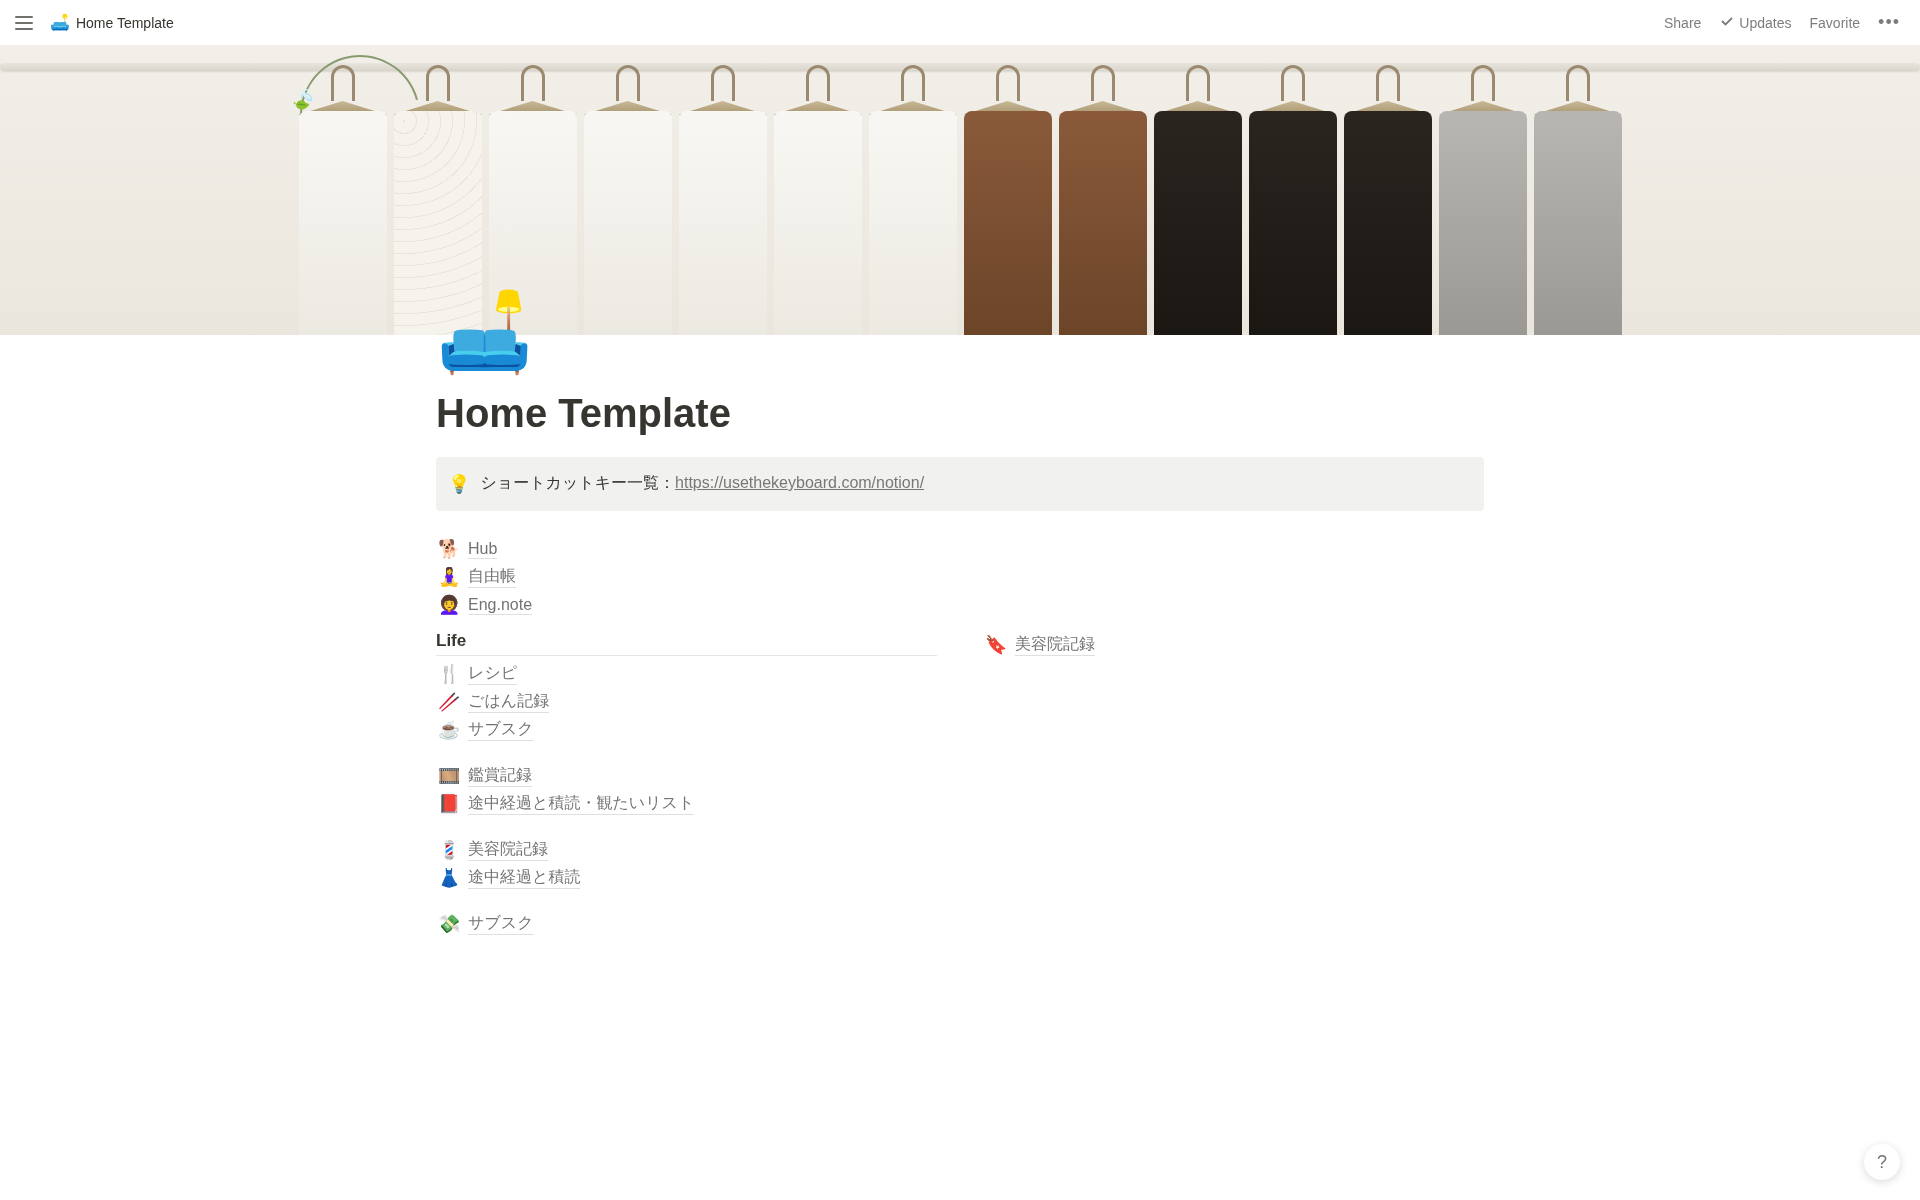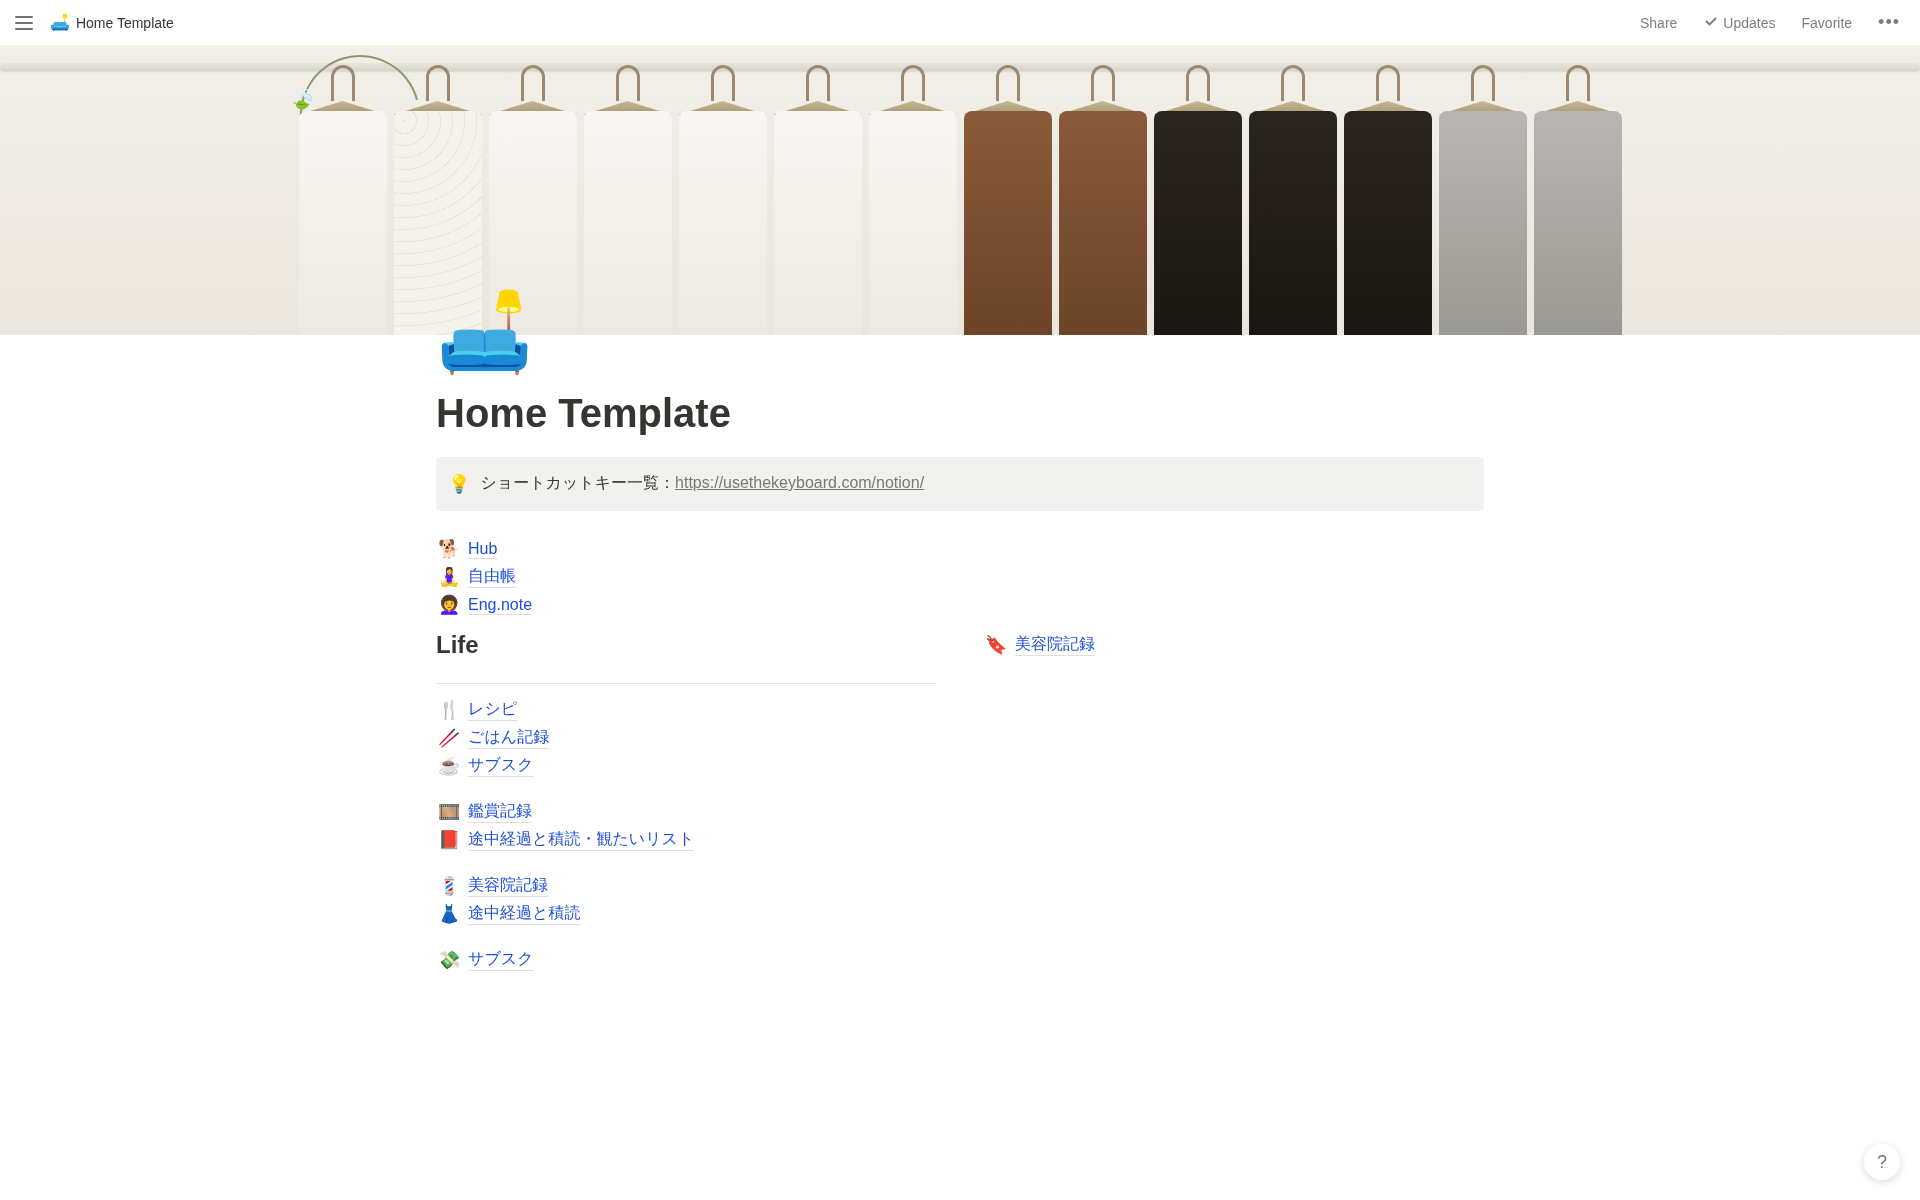--- a/index.html
+++ b/index.html
@@ -20,21 +20,21 @@
 }
 .topbar-left { display: flex; align-items: center; gap: 8px; }
 .hamburger {
   width: 24px; height: 24px;
   display: flex; flex-direction: column; justify-content: center; gap: 4px;
   cursor: pointer; padding: 3px;
 }
 .hamburger span { height: 2px; background: rgba(55,53,47,0.7); border-radius: 1px; }
 .breadcrumb { display: flex; align-items: center; gap: 6px; font-size: 14px; cursor: pointer; padding: 2px 6px; border-radius: 3px; }
 .breadcrumb .emoji { font-size: 16px; }
-.topbar-right { display: flex; gap: 10px; }
+.topbar-right { display: flex; gap: 2px; }
 .topbar-btn {
   font-size: 14px; color: rgba(55,53,47,0.65);
   padding: 6px 8px; cursor: pointer; border-radius: 3px;
   display: flex; align-items: center; gap: 4px;
 }
 .check-icon svg { width: 16px; height: 16px; }
 .more-icon { font-size: 18px; letter-spacing: 1px; }
 
 .cover {
   width: 100%;
@@ -106,26 +106,26 @@
 }
 .callout .callout-icon { font-size: 18px; }
 .callout a { color: rgba(55,53,47,0.65); }
 
 .page-links { margin-bottom: 12px; }
 .page-link {
   display: flex; align-items: center; gap: 8px;
   padding: 3px 2px; font-size: 16px; cursor: pointer;
 }
 .page-link .emoji { width: 22px; text-align: center; font-size: 18px; }
-.page-link .label { border-bottom: 1px solid rgba(55,53,47,0.16); color: #1d4ed8; }
+.page-link .label { border-bottom: 1px solid rgba(55,53,47,0.16); color: #737373; }
 
 .columns { display: flex; gap: 46px; margin-top: 8px; }
 .col { flex: 1; min-width: 0; }
 .col h2 {
-  font-size: 24px; font-weight: 600; margin-bottom: 12px; padding-bottom: 24px;
+  font-size: 17px; font-weight: 600; margin-bottom: 4px; padding-bottom: 4px;
   border-bottom: 1px solid rgba(55,53,47,0.12);
 }
 .section-group { margin-bottom: 18px; }
 
 .help-btn {
   position: fixed; bottom: 20px; right: 20px;
   width: 36px; height: 36px; border-radius: 50%;
   background: #fff; box-shadow: 0 2px 8px rgba(0,0,0,0.15);
   display: flex; align-items: center; justify-content: center;
   font-size: 18px; color: rgba(55,53,47,0.7); cursor: pointer;

